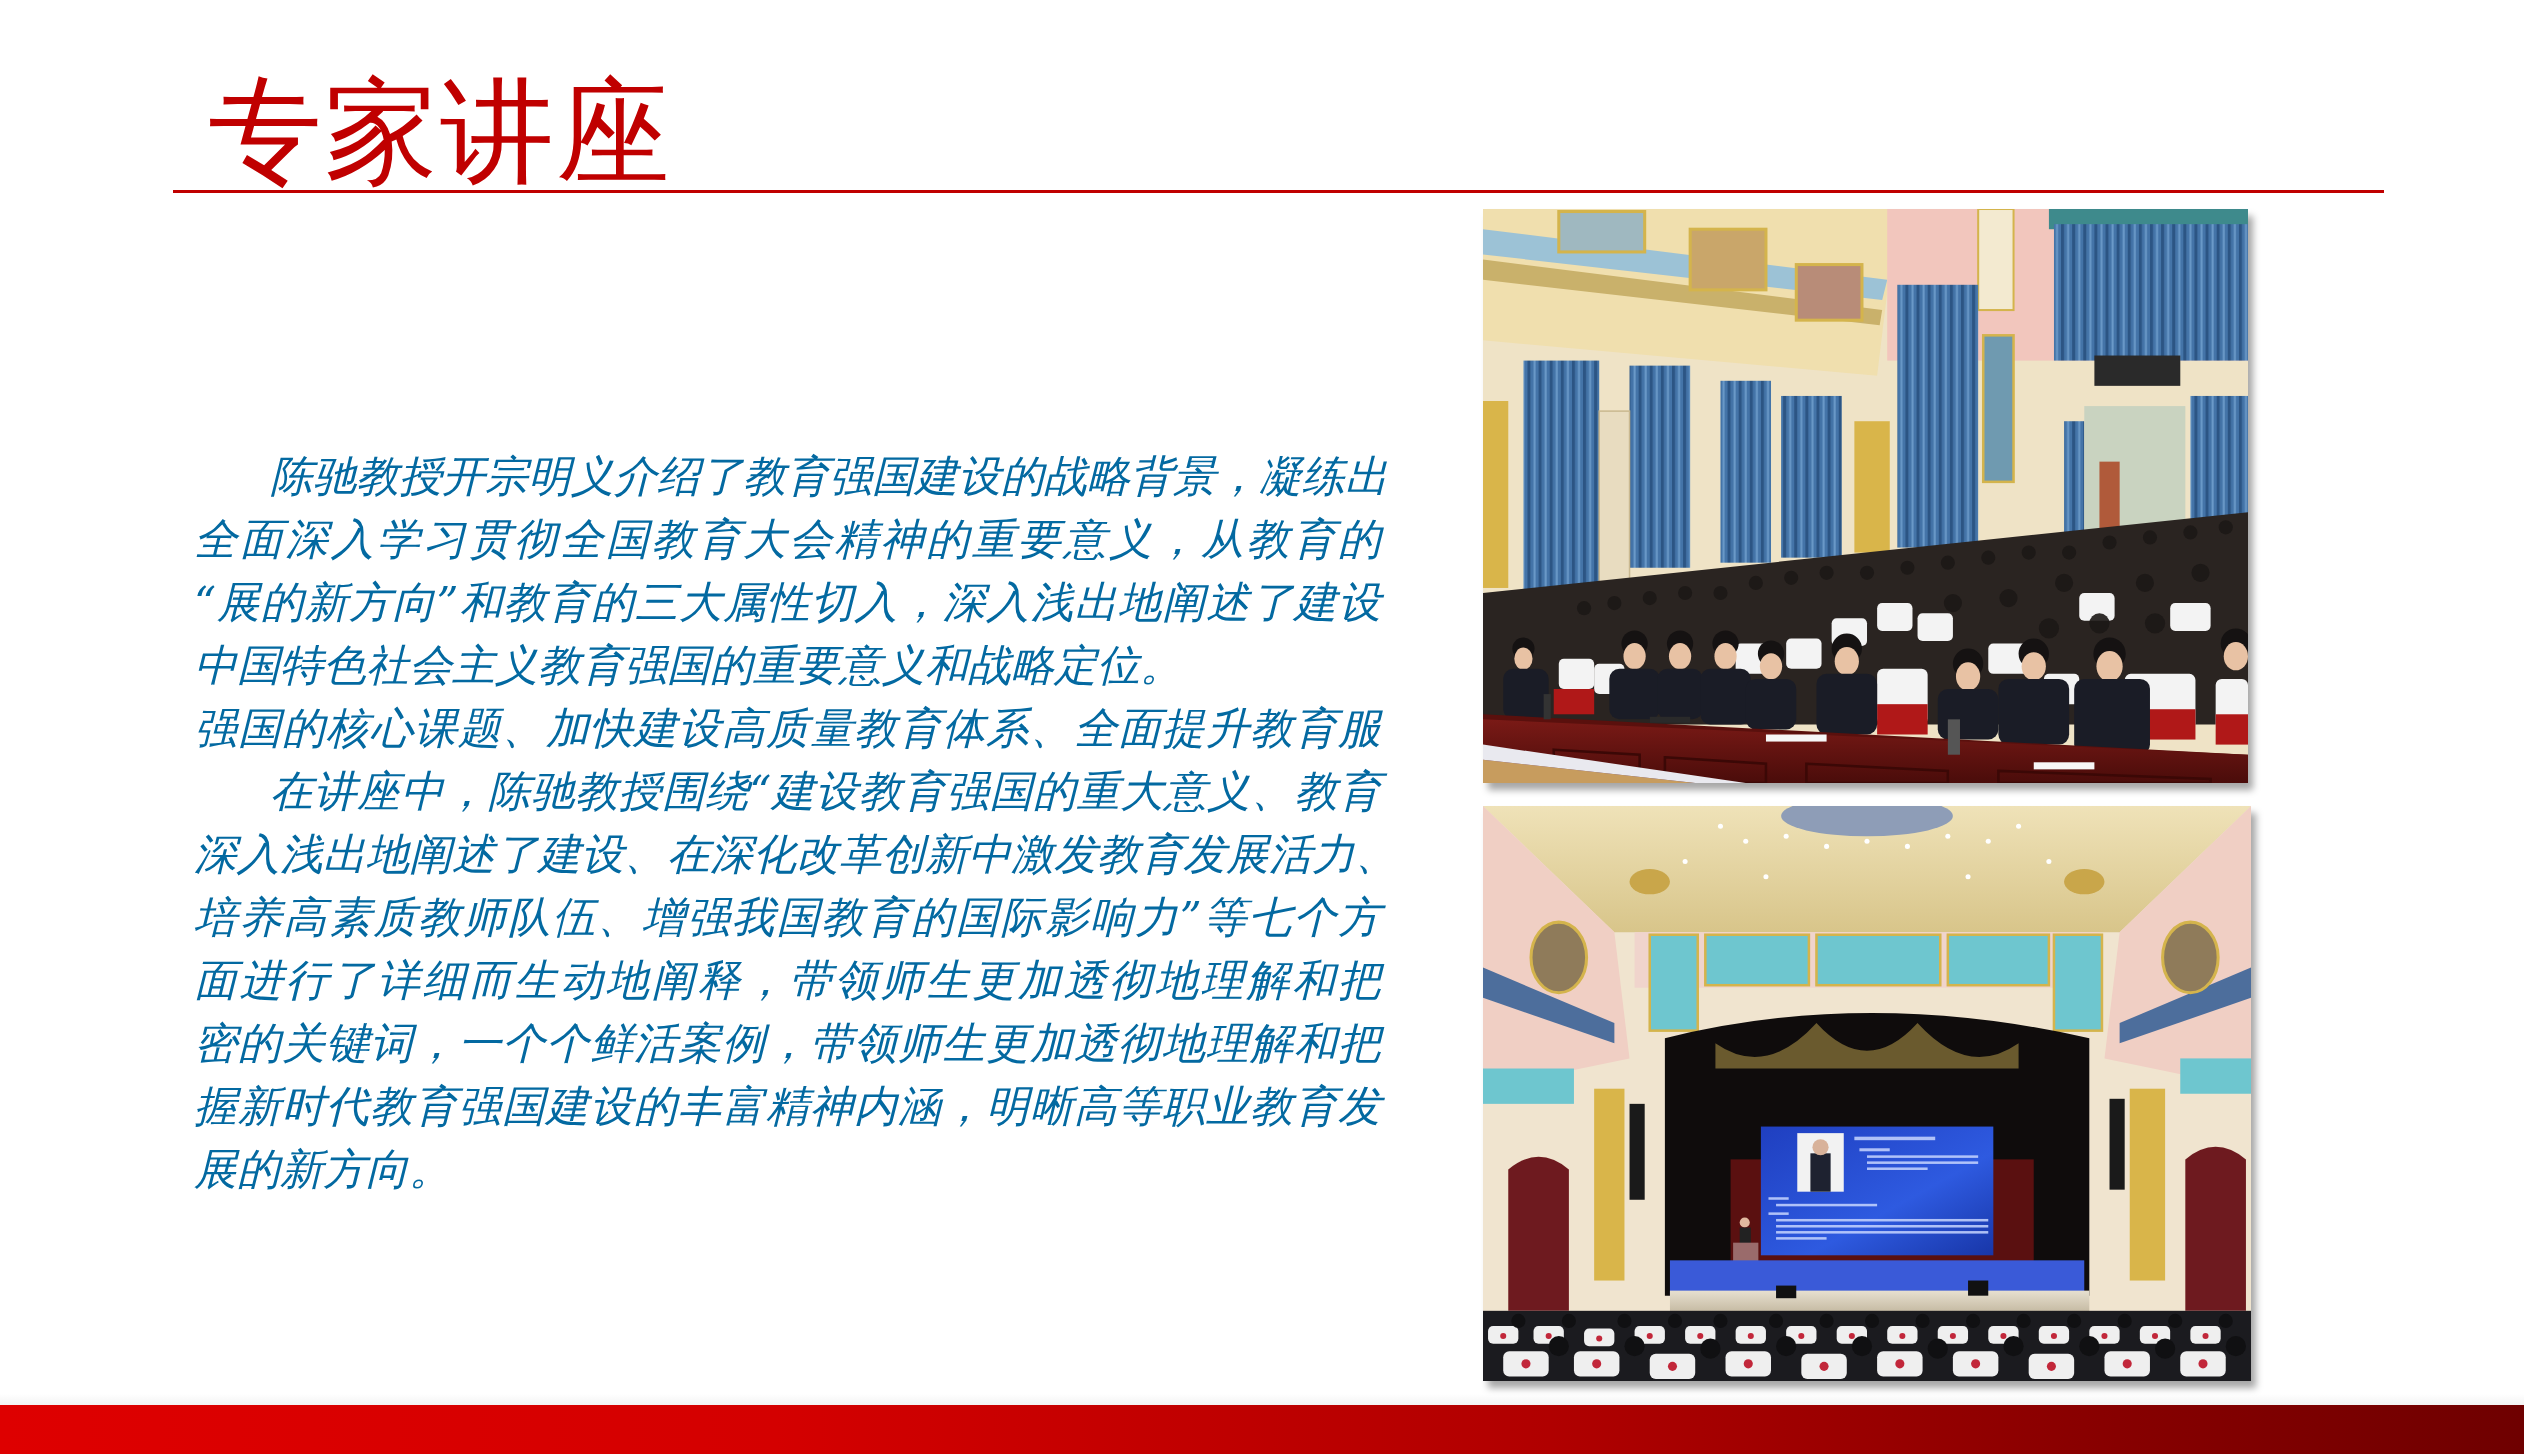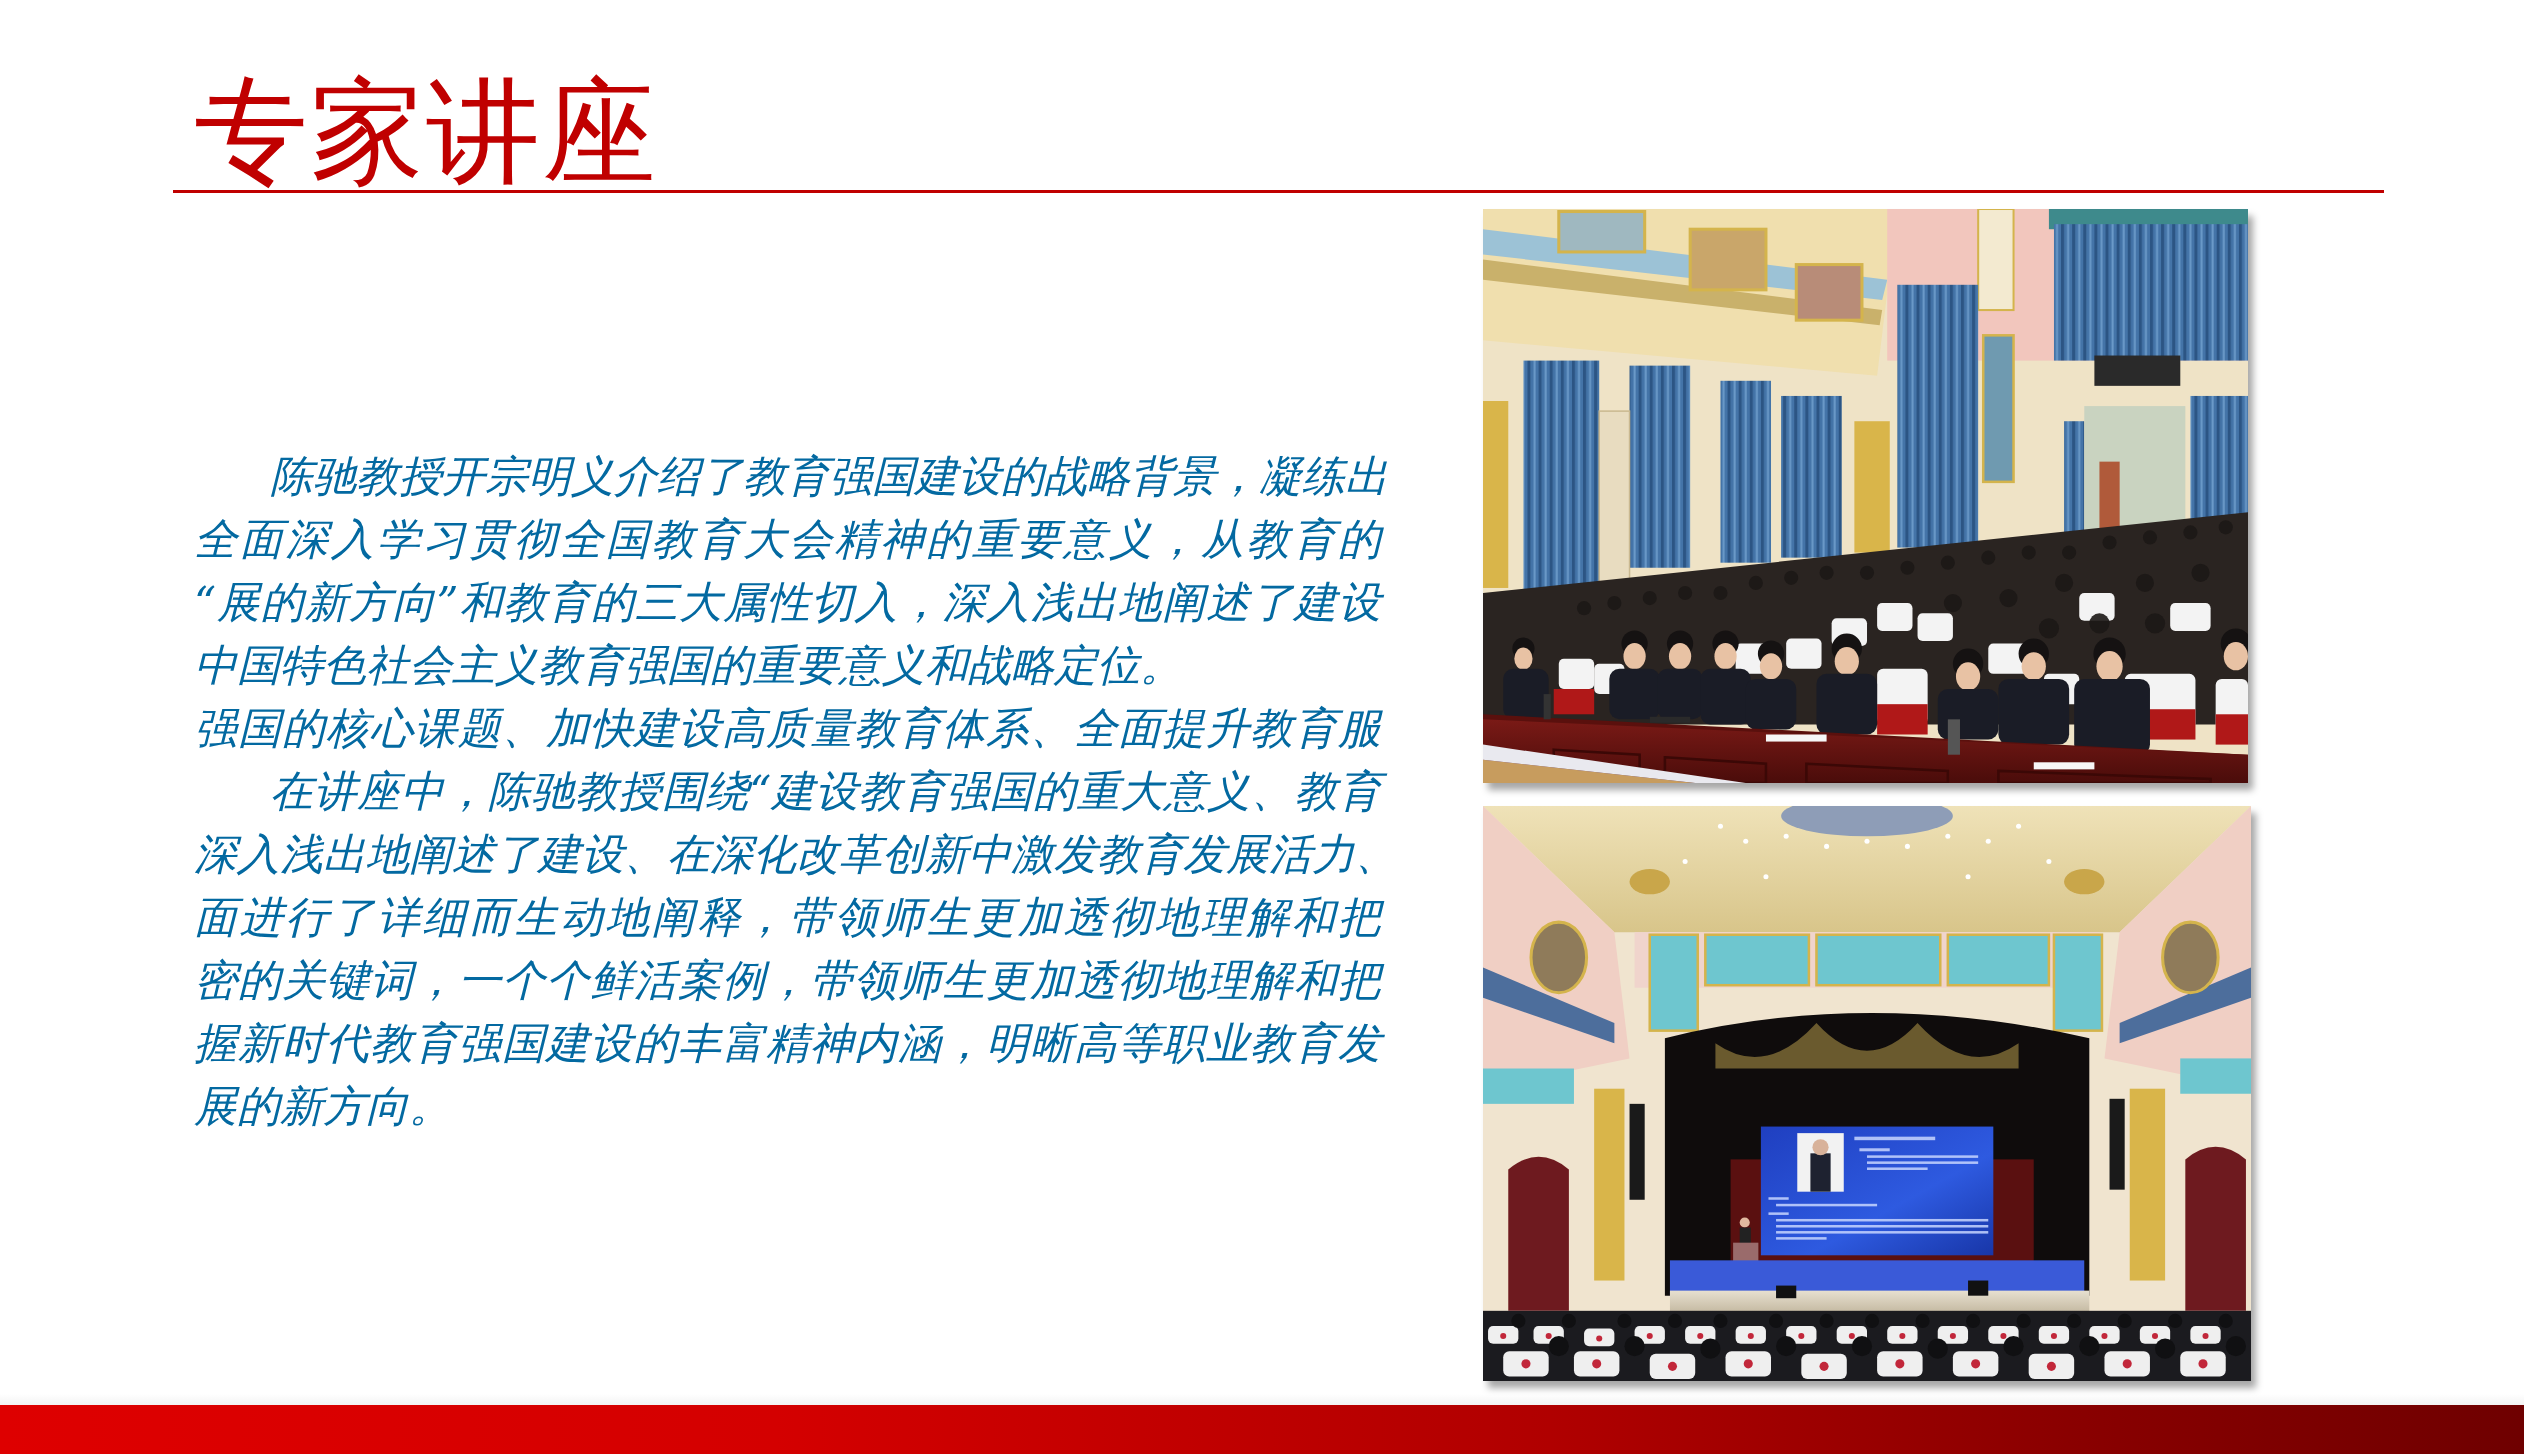--- a/index.html
+++ b/index.html
@@ -9,21 +9,21 @@
     }
     body {
       width: 2585px;
       height: 1454px;
       position: relative;
       overflow: hidden;
       font-family: "DejaVu Serif", "Liberation Serif", serif;
     }
     .slide-title {
       position: absolute;
-      left: 194px;
+      left: 208px;
       top: 61px;
       font-family: "DejaVu Serif", "Liberation Serif", serif;
       font-size: 114px;
       line-height: 141px;
       color: #c00000;
       letter-spacing: 2px;
       white-space: nowrap;
     }
     .title-rule {
       position: absolute;
@@ -107,20 +107,21 @@
   <div class="body-paragraph">
     <span class="body-line first">陈驰教授开宗明义介绍了教育强国建设的战略背景，凝练出</span>
     <span class="body-line">全面深入学习贯彻全国教育大会精神的重要意义，从教育的</span>
     <span class="body-line">“展的新方向”和教育的三大属性切入，深入浅出地阐述了建设</span>
     <span class="body-line last">中国特色社会主义教育强国的重要意义和战略定位。</span>
   </div>
   <div class="body-paragraph">
     <span class="body-line">强国的核心课题、加快建设高质量教育体系、全面提升教育服</span>
     <span class="body-line first">在讲座中，陈驰教授围绕“建设教育强国的重大意义、教育</span>
     <span class="body-line">深入浅出地阐述了建设、在深化改革创新中激发教育发展活力、</span>
+    <span class="body-line">培养高素质教师队伍、增强我国教育的国际影响力”等七个方</span>
     <span class="body-line">面进行了详细而生动地阐释，带领师生更加透彻地理解和把</span>
     <span class="body-line">密的关键词，一个个鲜活案例，带领师生更加透彻地理解和把</span>
     <span class="body-line">握新时代教育强国建设的丰富精神内涵，明晰高等职业教育发</span>
     <span class="body-line last">展的新方向。</span>
   </div>
 </div>
 
 <div class="photo photo-1">
   <svg viewBox="0 0 1514 1136" preserveAspectRatio="none">
     <defs>

